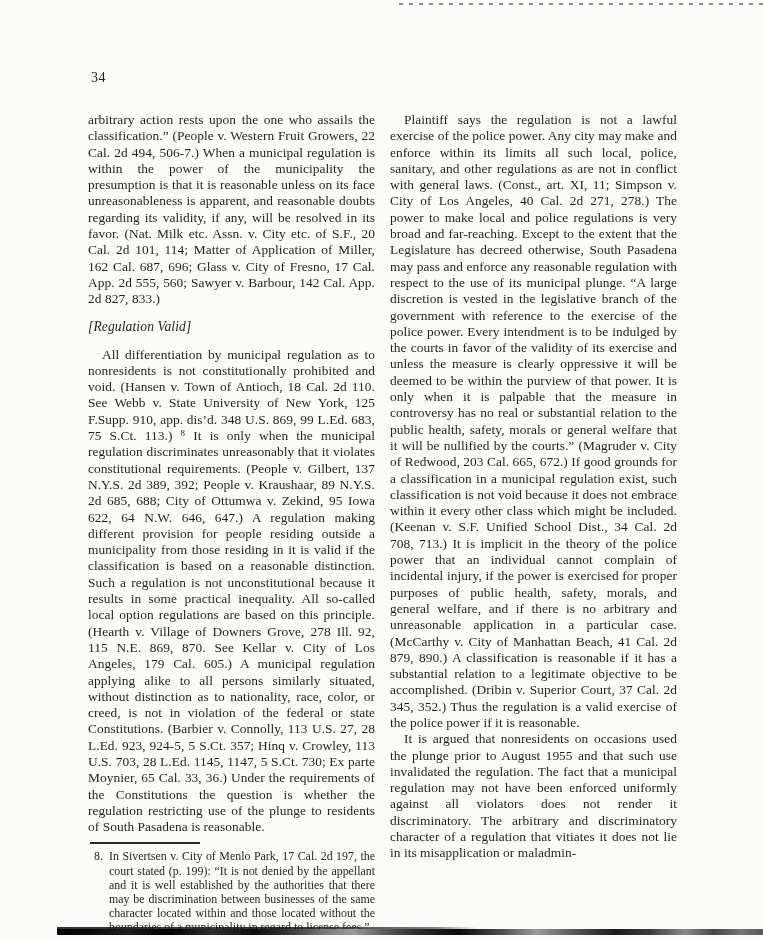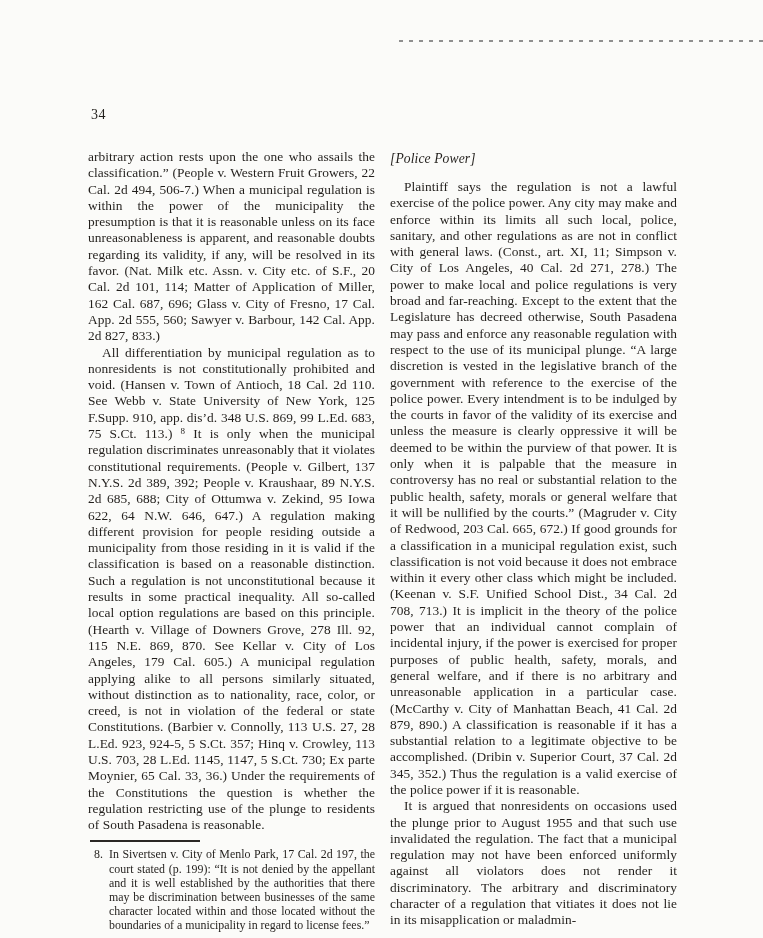--- a/index.html
+++ b/index.html
@@ -4,21 +4,21 @@
 <style>
   * { margin: 0; padding: 0; box-sizing: border-box; }
   html, body { width: 763px; height: 938px; }
   body {
     background: #fbfbf9;
     font-family: "Liberation Serif", "DejaVu Serif", serif;
     color: #221f1c;
     position: relative;
     overflow: hidden;
   }
-  .page { position: absolute; inset: 0; margin-top: 37px; }
+  .page { position: absolute; inset: 0; }
 
   
   .top-dotted {
     position: absolute; top: 3px; left: 399px; right: 0; height: 2px;
     background: repeating-linear-gradient(90deg, #8f8f8f 0 4px, transparent 4px 10px);
   }
   .bottom-smear {
     position: absolute; left: 57px; right: 0; top: 929px; height: 6px;
     background: linear-gradient(90deg,
       #000 0%, #0a0a0a 5%, #1c1c1c 10%, #000 16%, #2e2e2e 22%, #0c0c0c 28%,
@@ -75,34 +75,34 @@
 
   <div class="header">
     <span class="pagenum">34</span>
   </div>
 
   <div class="columns">
 
     <section class="col">
       <p class="body-par">arbitrary action rests upon the one who assails the classification.” (People v. Western Fruit Growers, 22 Cal. 2d 494, 506-7.) When a municipal regulation is within the power of the municipality the presumption is that it is reasonable unless on its face unreasonableness is apparent, and reasonable doubts regarding its validity, if any, will be resolved in its favor. (Nat. Milk etc. Assn. v. City etc. of S.F., 20 Cal. 2d 101, 114; Matter of Application of Miller, 162 Cal. 687, 696; Glass v. City of Fresno, 17 Cal. App. 2d 555, 560; Sawyer v. Barbour, 142 Cal. App. 2d 827, 833.)</p>
 
+      <h2 class="sec-head">[Regulation Valid]</h2>
 
       <p class="body-par indent"><span>All differentiation by municipal regulation as to nonresidents is not constitutionally prohibited and void. (Hansen v. Town of Antioch, 18 Cal. 2d 110. See Webb v. State University of New York, 125 F.Supp. 910, app. dis’d. 348 U.S. 869, 99 L.Ed. 683, 75 S.Ct. 113.)</span> <sup class="fn-ref">8</sup> <span>It is only when the municipal regulation discriminates unreasonably that it violates constitutional requirements. (People v. Gilbert, 137 N.Y.S. 2d 389, 392; People v. Kraushaar, 89 N.Y.S. 2d 685, 688; City of Ottumwa v. Zekind, 95 Iowa 622, 64 N.W. 646, 647.) A regulation making different provision for people residing outside a municipality from those residing in it is valid if the classification is based on a reasonable distinction. Such a regulation is not unconstitutional because it results in some practical inequality. All so-called local option regulations are based on this principle. (Hearth v. Village of Downers Grove, 278 Ill. 92, 115 N.E. 869, 870. See Kellar v. City of Los Angeles, 179 Cal. 605.) A municipal regulation applying alike to all persons similarly situated, without distinction as to nationality, race, color, or creed, is not in violation of the federal or state Constitutions. (Barbier v. Connolly, 113 U.S. 27, 28 L.Ed. 923, 924-5, 5 S.Ct. 357; Hinq v. Crowley, 113 U.S. 703, 28 L.Ed. 1145, 1147, 5 S.Ct. 730; Ex parte Moynier, 65 Cal. 33, 36.) Under the requirements of the Constitutions the question is whether the regulation restricting use of the plunge to residents of South Pasadena is reasonable.</span></p>
 
       <div class="footnote">
         <div class="fn-rule"></div>
         <div class="fn-row">
           <span class="fn-num">8.</span>
           <span class="fn-text">In Sivertsen v. City of Menlo Park, 17 Cal. 2d 197, the court stated (p. 199): “It is not denied by the appellant and it is well established by the authorities that there may be discrimination between businesses of the same character located within and those located without the boundaries of a municipality in regard to license fees.”</span>
         </div>
       </div>
     </section>
 
     <section class="col">
-      <h2 class="sec-head first">[Police Power]</h2>
       <p class="body-par indent">Plaintiff says the regulation is not a lawful exercise of the police power. Any city may make and enforce within its limits all such local, police, sanitary, and other regulations as are not in conflict with general laws. (Const., art. XI, 11; Simpson v. City of Los Angeles, 40 Cal. 2d 271, 278.) The power to make local and police regulations is very broad and far-reaching. Except to the extent that the Legislature has decreed otherwise, South Pasadena may pass and enforce any reasonable regulation with respect to the use of its municipal plunge. “A large discretion is vested in the legislative branch of the government with reference to the exercise of the police power. Every intendment is to be indulged by the courts in favor of the validity of its exercise and unless the measure is clearly oppressive it will be deemed to be within the purview of that power. It is only when it is palpable that the measure in controversy has no real or substantial relation to the public health, safety, morals or general welfare that it will be nullified by the courts.” (Magruder v. City of Redwood, 203 Cal. 665, 672.) If good grounds for a classification in a municipal regulation exist, such classification is not void because it does not embrace within it every other class which might be included. (Keenan v. S.F. Unified School Dist., 34 Cal. 2d 708, 713.) It is implicit in the theory of the police power that an individual cannot complain of incidental injury, if the power is exercised for proper purposes of public health, safety, morals, and general welfare, and if there is no arbitrary and unreasonable application in a particular case. (McCarthy v. City of Manhattan Beach, 41 Cal. 2d 879, 890.) A classification is reasonable if it has a substantial relation to a legitimate objective to be accomplished. (Dribin v. Superior Court, 37 Cal. 2d 345, 352.) Thus the regulation is a valid exercise of the police power if it is reasonable.</p>
 
       <p class="body-par indent">It is argued that nonresidents on occasions used the plunge prior to August 1955 and that such use invalidated the regulation. The fact that a municipal regulation may not have been enforced uniformly against all violators does not render it discriminatory. The arbitrary and discriminatory character of a regulation that vitiates it does not lie in its misapplication or maladmin-</p>
     </section>
 
   </div>
 
   <div class="bottom-smear-left"></div>
   <div class="bottom-smear"></div>
 

